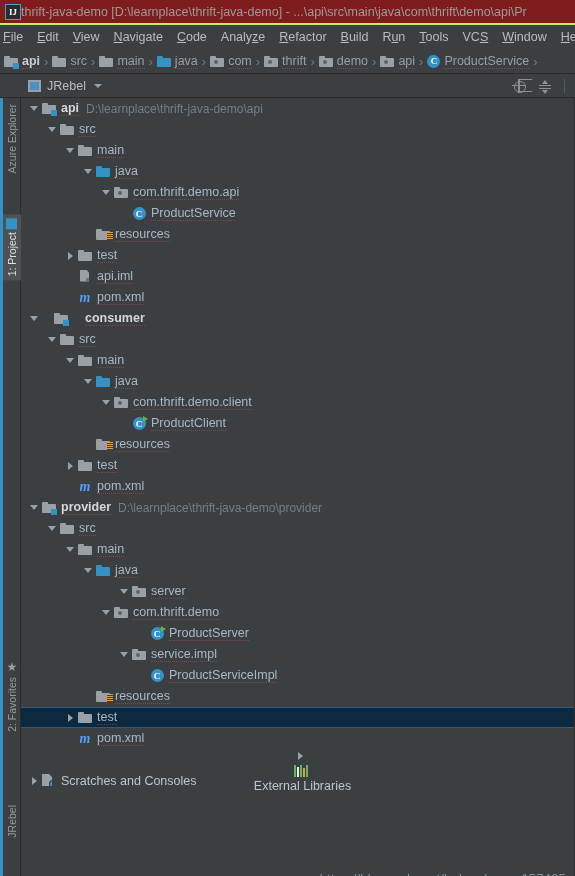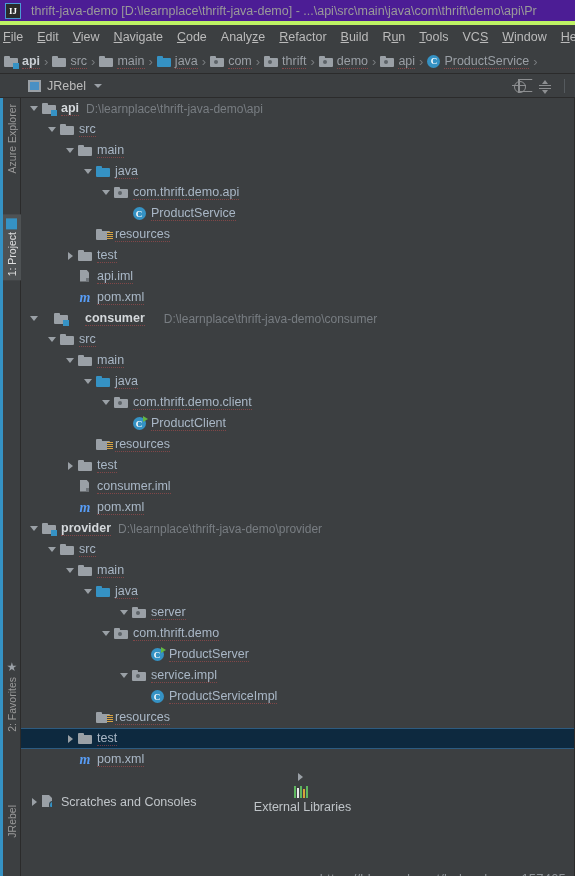--- a/index.html
+++ b/index.html
@@ -6,39 +6,38 @@
   html, body {
     width: 575px; height: 876px;
     background: #3c3f41;
     font-family: "Liberation Sans", sans-serif;
     overflow: hidden;
   }
 
   
   .titlebar {
     height: 25px;
-    background: #4c1d95;
+    background: #7f1d1d;
     display: flex;
     align-items: center;
     padding-left: 5px;
-    border-bottom: 4px solid #bef264;
+    border-bottom: 2px solid #bef264;
   }
   .ij-logo {
     width: 16px; height: 16px;
     background: #2b2b2b;
     border: 1px solid #4a9ad4;
     color: #ffffff;
     font-size: 9px;
     font-weight: bold;
     display: flex; align-items: center; justify-content: center;
     font-family: "Liberation Serif", serif;
     flex: 0 0 auto;
   }
   .title-text {
-    margin-left: 10px;
     color: #9a9a9a;
     font-size: 12.5px;
     white-space: nowrap;
     overflow: hidden;
   }
 
   
   .menubar {
     height: 24px;
     background: #3c3f41;
@@ -550,21 +549,20 @@
         <div class="row" style="padding-left: 6px; gap: 12px;">
           <span class="arrow">
             <s></s>
           </span>
           <span class="row-icon">
             <span class="ico folder module">
               <i></i>
             </span>
           </span>
           <span class="row-label bold">consumer</span>
-          <span class="row-path">D:\learnplace\thrift-java-demo\consumer</span>
         </div>
         <div class="row" style="padding-left: 24px;">
           <span class="arrow">
             <s></s>
           </span>
           <span class="row-icon">
             <span class="ico folder">
               <i></i>
             </span>
           </span>
@@ -622,29 +620,20 @@
         <div class="row" style="padding-left: 42px;">
           <span class="arrow collapsed">
             <s></s>
           </span>
           <span class="row-icon">
             <span class="ico folder">
               <i></i>
             </span>
           </span>
           <span class="row-label">test</span>
-        </div>
-        <div class="row" style="padding-left: 42px;">
-          <span class="arrow"></span>
-          <span class="row-icon">
-            <span class="ico iml">
-              <i></i>
-            </span>
-          </span>
-          <span class="row-label">consumer.iml</span>
         </div>
         <div class="row" style="padding-left: 42px;">
           <span class="arrow"></span>
           <span class="row-icon">
             <span class="ico maven">m</span>
           </span>
           <span class="row-label">pom.xml</span>
         </div>
         <div class="row" style="padding-left: 6px; text-align: right;">
           <span class="arrow">

